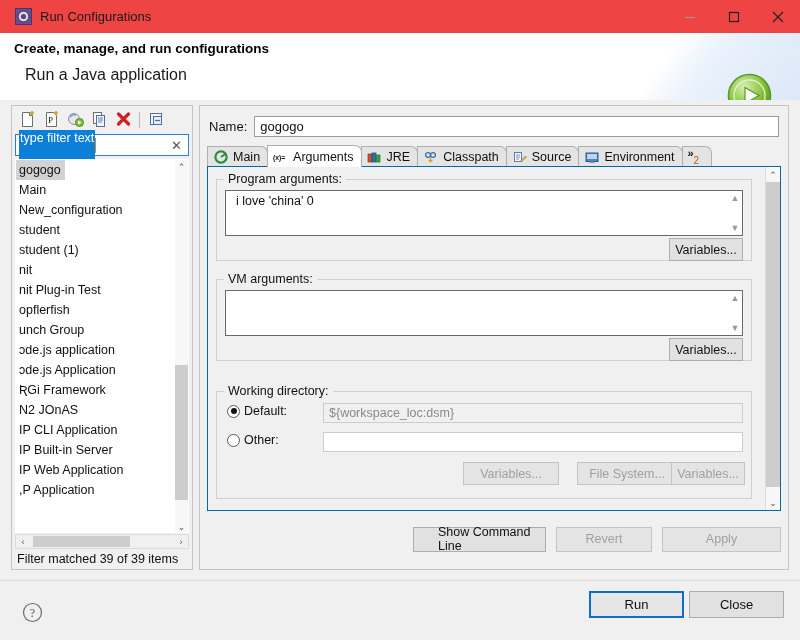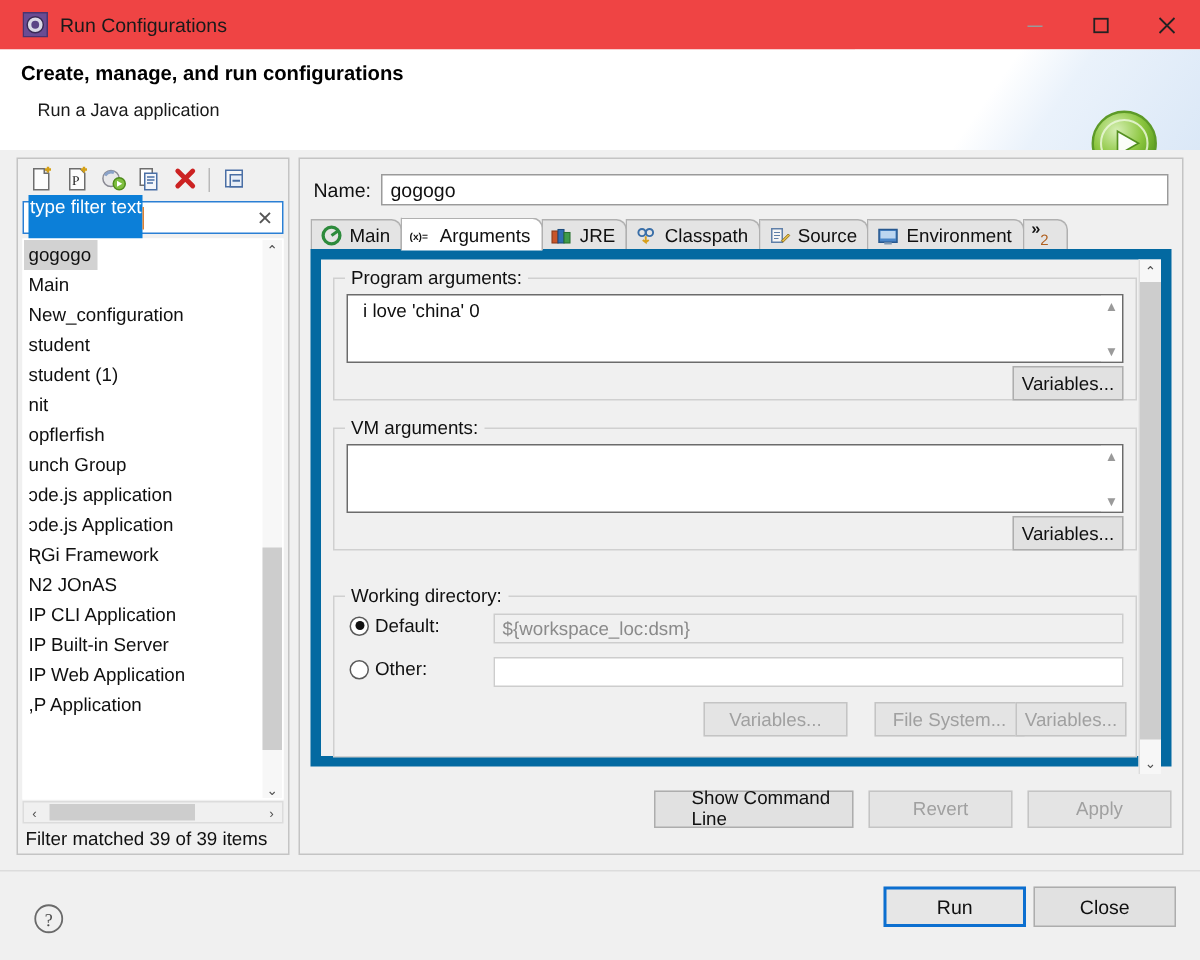--- a/index.html
+++ b/index.html
@@ -46,21 +46,21 @@
   .banner-swoosh {
     position: absolute; right: 0; top: 0; width: 230px; height: 67px;
     background: linear-gradient(125deg, #ffffff 40%, #eaf2fb 58%, #dbe8f7 100%);
   }
   .banner h1 {
     position: absolute; left: 14px; top: 8px;
     margin: 0; font-size: 13.5px; font-weight: bold; color: #000;
   }
   .banner p {
     position: absolute; left: 25px; top: 33px;
-    margin: 0; font-size: 12px; color: #1a1a1a;
+    margin: 0; font-size: 16px; color: #1a1a1a;
   }
   .run-badge {
     position: absolute; right: 27px; top: 39px;
     width: 47px; height: 47px;
   }
 
   
   .body-area {
     position: absolute; left: 0; top: 100px; width: 800px; height: 480px;
     background: #f0f0f0;
@@ -234,21 +234,21 @@
   .tab-overflow .cnt {
     position: absolute; left: 11px; top: 8px;
     font-size: 10px; color: #b06020;
   }
 
   
   .tab-content {
     position: absolute; left: 7px; top: 60px;
     width: 574px; height: 345px;
     background: #f0f0f0;
-    border: 7px solid #0369a1;
+    border: 1px solid #0369a1;
     box-sizing: border-box;
   }
   .content-scroll {
     position: absolute; right: 0; top: 0; width: 15px; height: 343px;
     background: #f7f7f7; border-left: 1px solid #dcdcdc;
     box-sizing: border-box;
   }
   .content-scroll .vsb-arrow { width: 14px; height: 15px; }
   .content-scroll .vsb-thumb { width: 14px; }
 
@@ -457,20 +457,21 @@
       </div>
 
       <div class="cfg-list">
         <div class="cfg-items">
           <div class="cfg-item-wrap"><span class="cfg-item selected">gogogo</span></div>
           <div class="cfg-item">Main</div>
           <div class="cfg-item">New_configuration</div>
           <div class="cfg-item">student</div>
           <div class="cfg-item">student (1)</div>
           <div class="cfg-item">nit</div>
+          <div class="cfg-item">nit Plug-in Test</div>
           <div class="cfg-item">opflerfish</div>
           <div class="cfg-item">unch Group</div>
           <div class="cfg-item">ɔde.js application</div>
           <div class="cfg-item">ɔde.js Application</div>
           <div class="cfg-item">ƦGi Framework</div>
           <div class="cfg-item">N2 JOnAS</div>
           <div class="cfg-item">IP CLI Application</div>
           <div class="cfg-item">IP Built-in Server</div>
           <div class="cfg-item">IP Web Application</div>
           <div class="cfg-item">,P Application</div>
@@ -613,21 +614,21 @@
         <div class="content-scroll">
           <div class="vsb-arrow vsb-up">⌃</div>
           <div class="vsb-thumb" style="top:15px;height:305px;"></div>
           <div class="vsb-arrow vsb-down">⌄</div>
         </div>
       </div>
 
       <div class="panel-actions">
         <div class="btn" style="width:133px;padding-left:24px;">Show Command Line</div>
         <div class="btn disabled" style="width:96px;">Revert</div>
-        <div class="btn disabled" style="width:96px;">Apply</div>
+        <div class="btn disabled" style="width:119px;">Apply</div>
       </div>
     </div>
   </div>
 
   <div class="bottom-bar">
     <div class="help-icon">
       <svg width="21" height="21" viewBox="0 0 21 21">
         <circle cx="10.5" cy="10.5" r="9" fill="none" stroke="#6a6a6a" stroke-width="1.2"></circle>
         <text x="10.5" y="15" font-size="12" text-anchor="middle" font-family="Liberation Serif, serif" fill="#4a4a4a">?</text>
       </svg>

